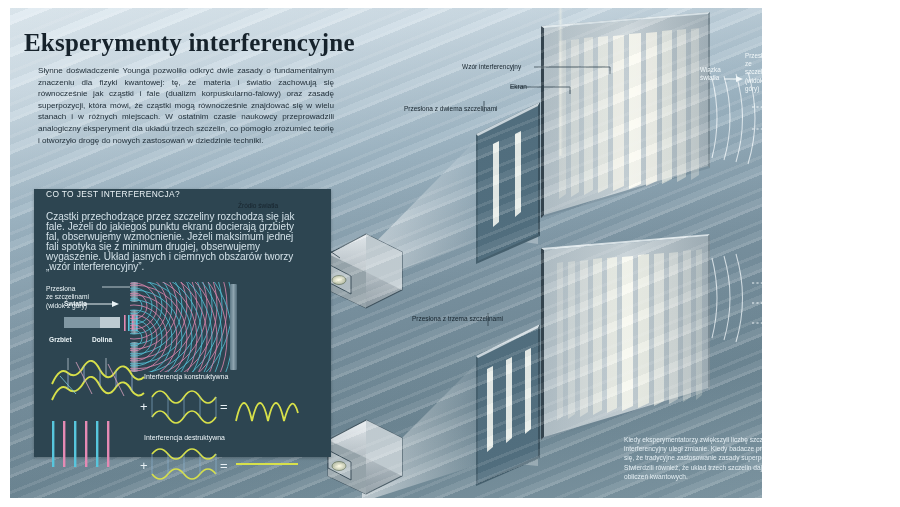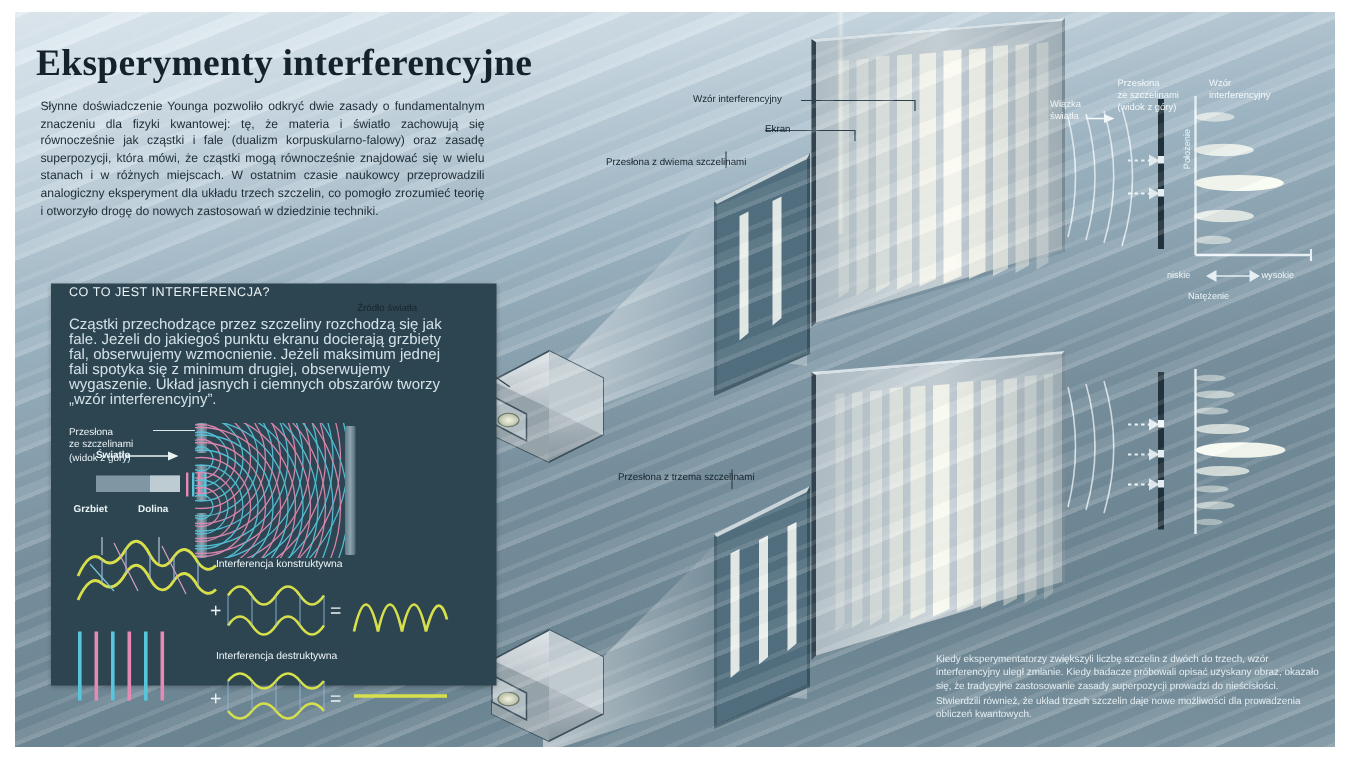--- a/index.html
+++ b/index.html
@@ -1,33 +1,33 @@
 <!DOCTYPE html>
 <html><head>
 <meta charset="utf-8">
 <style>
   html,body{margin:0;padding:0;background:#ffffff;}
   body{width:900px;height:507px;overflow:hidden;font-family:"Liberation Sans",sans-serif;}
 
-  #poster{position:absolute;left:10px;top:8px;width:880px;height:490px;overflow:hidden;
+  #poster{position:absolute;left:10px;top:8px;width:752px;height:490px;overflow:hidden;
           background:linear-gradient(170deg,#e2ecf2 0%,#cfdde6 14%,#9fb6c4 34%,#79919f 58%,#6d8693 78%,#7e96a2 100%);}
 
   
   .stripes{position:absolute;inset:0;pointer-events:none;
     background:repeating-linear-gradient(-22deg,
       rgba(255,255,255,0.11) 0px, rgba(255,255,255,0.11) 3px,
       rgba(255,255,255,0.0) 3px, rgba(255,255,255,0.0) 15px);}
   .stripes2{position:absolute;inset:0;pointer-events:none;
     background:repeating-linear-gradient(-22deg,
       rgba(255,255,255,0.07) 0px, rgba(255,255,255,0.07) 9px,
       rgba(60,85,100,0.05) 9px, rgba(60,85,100,0.05) 30px);}
 
   .title{position:absolute;left:14px;top:21px;font-family:"Liberation Serif",serif;
          font-weight:bold;font-size:25px;color:#16222b;letter-spacing:.2px;}
-  .lede{position:absolute;left:17px;top:57px;width:296px;font-size:8.1px;line-height:11.6px;
+  .lede{position:absolute;left:28px;top:57px;width:296px;font-size:8.1px;line-height:11.6px;
         color:#1d2b35;text-align:justify;}
 
   
   .darkbox{position:absolute;left:24px;top:181px;width:297px;height:268px;
            background:#2d4551;box-shadow:0 1px 3px rgba(0,0,0,.25);}
   .dbh{position:absolute;left:12px;top:0;font-size:8.4px;font-weight:normal;color:#eaf2f5;letter-spacing:.35px;}
   .dbp{position:absolute;left:12px;top:23px;width:258px;font-size:10px;line-height:10px;color:#d3e1e8;}
   .lblD{position:absolute;font-size:6.6px;color:#eaf3f6;line-height:8.4px;}
   .ttl-sm{position:absolute;font-size:6.9px;color:#eef5f8;}
 

